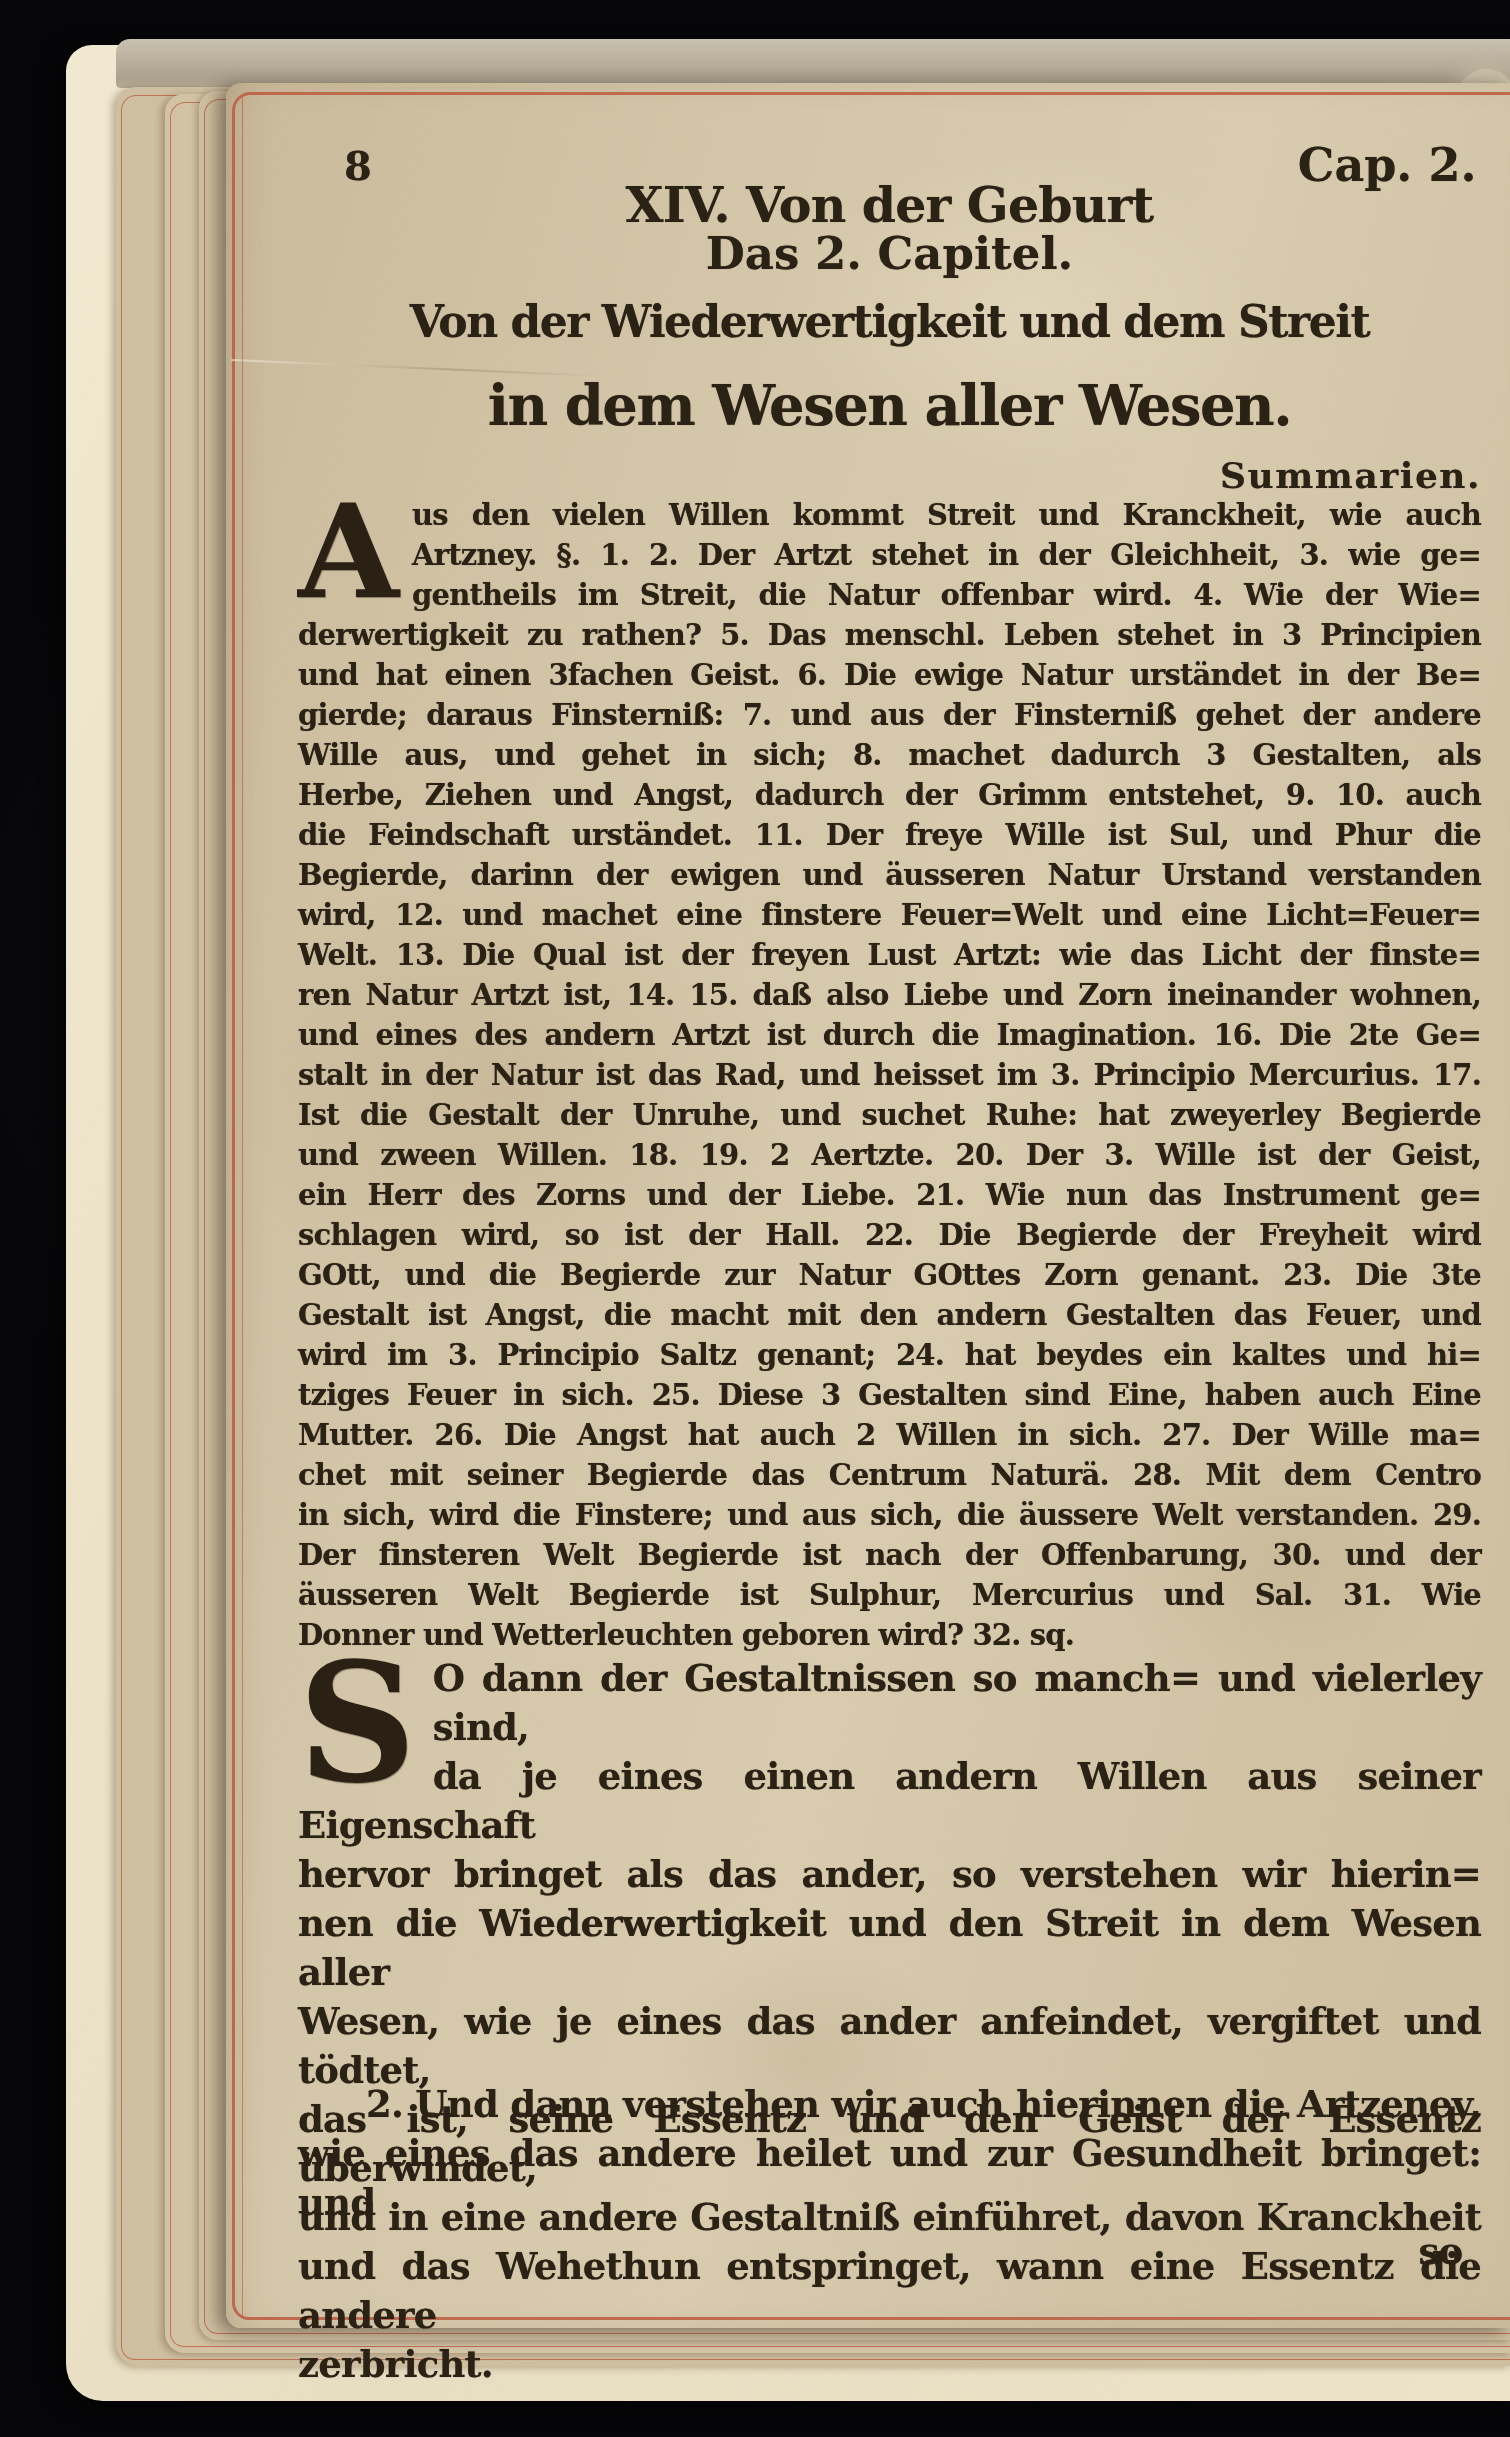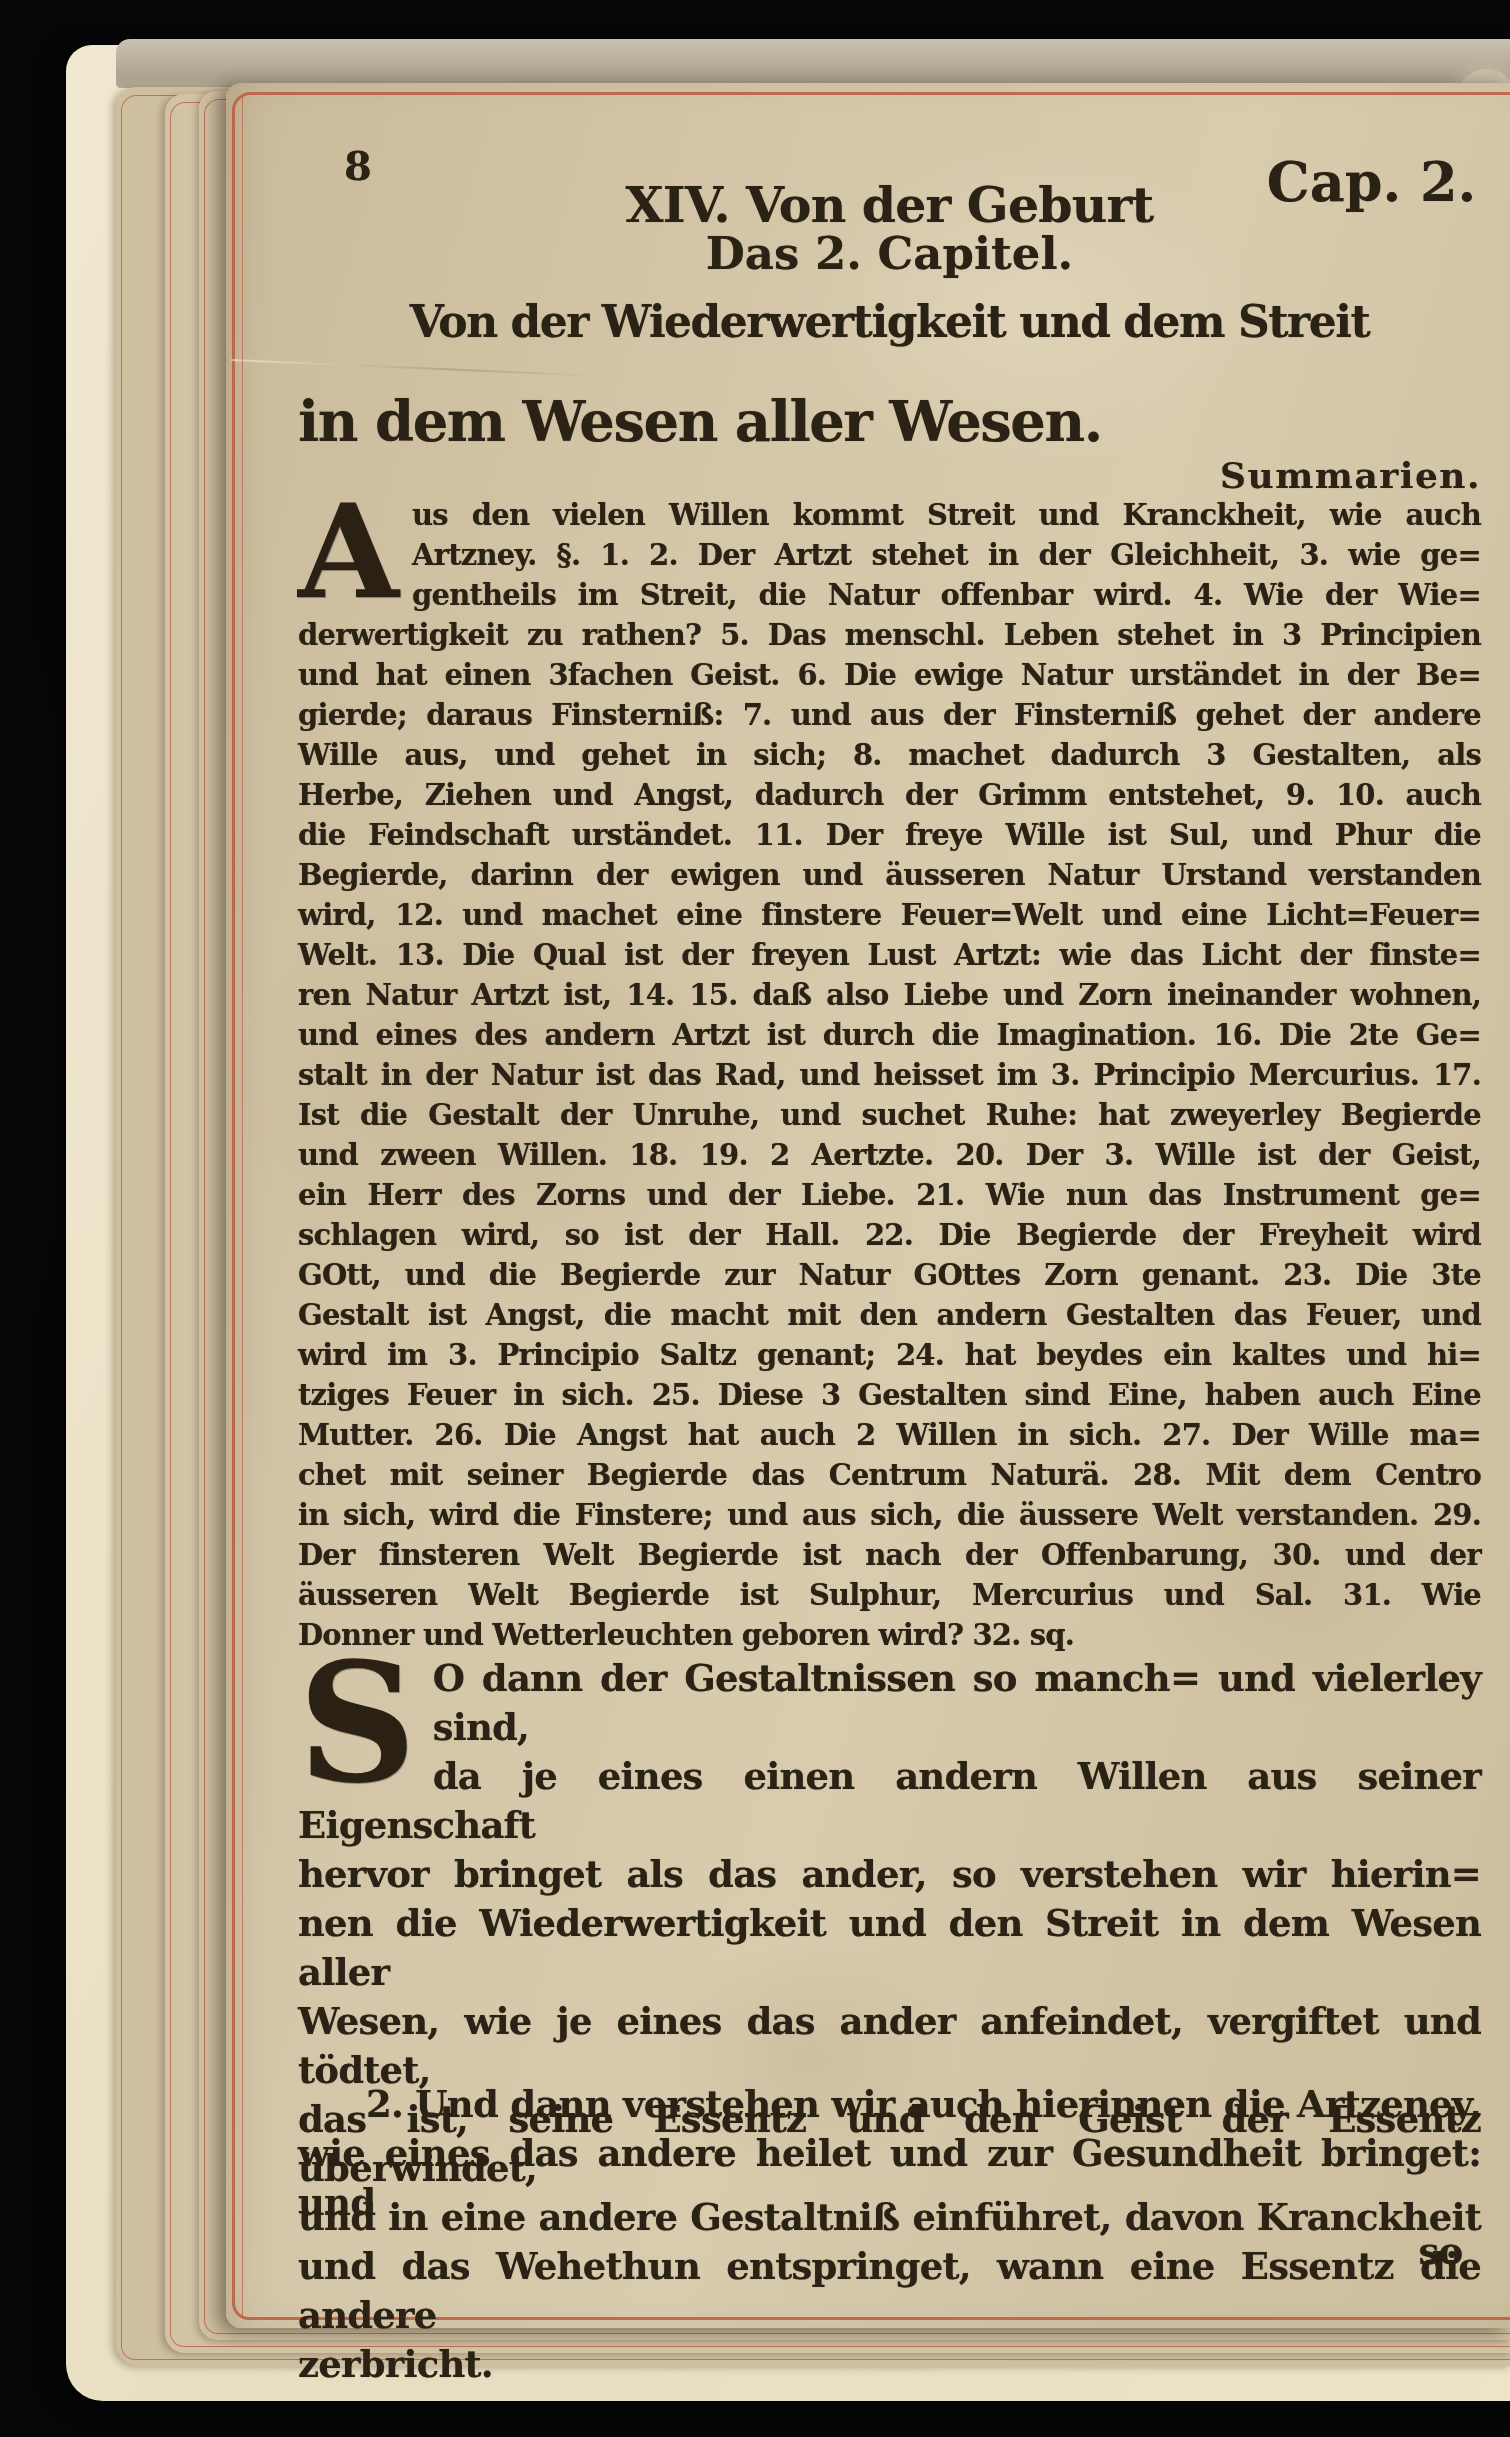--- a/index.html
+++ b/index.html
@@ -59,24 +59,24 @@
     position:absolute;left:4.6px;top:284px;width:371px;height:2.3px;
     background:linear-gradient(90deg, rgba(250,245,230,.55), rgba(120,100,70,.30) 60%, transparent);
     transform:rotate(2.5deg);
   }
   
   .txt{position:absolute;left:72px;width:1183px;color:#2b2216;
        text-shadow:0 0 0.8px rgba(43,32,18,.55);}
   .hdr-row{top:53px;height:65px;font-size:49px;font-weight:bold;}
   .pagenum{position:absolute;left:46px;top:6.2px;font-size:40px;font-weight:bold;}
   .runtitle{position:absolute;left:0;right:0;text-align:center;letter-spacing:-0.8px;margin-top:40px;}
-  .capref{position:absolute;right:4.6px;top:14px;font-size:54px;}
+  .capref{position:absolute;right:4.6px;top:2px;font-size:46px;}
   .chap-head{top:144px;text-align:center;font-size:45px;font-weight:bold;letter-spacing:0;}
   .title1{top:213px;text-align:center;font-size:44px;font-weight:bold;letter-spacing:-1.5px;}
-  .title2{top:289px;text-align:left;font-size:56px;font-weight:bold;letter-spacing:-1.5px;margin-top:16px;}
+  .title2{top:289px;text-align:center;font-size:56px;font-weight:bold;letter-spacing:-1.5px;}
   .sum-head{top:363px;text-align:right;font-size:36px;font-weight:bold;letter-spacing:1.5px;margin-top:8px;}
   .para{font-weight:bold;}
   .summary{top:412px;font-size:29px;line-height:40px;letter-spacing:-0.8px;}
   .body1{top:1571px;font-size:37px;line-height:49px;letter-spacing:-0.8px;}
   .body2{top:1997px;font-size:37px;line-height:49px;letter-spacing:-0.8px;}
   .tline{text-align:justify;text-align-last:justify;}
   .short-last .tline:last-child{text-align-last:left;}
   .indent-first .tline:first-child{text-indent:68px;}
   .dropcap{
     float:left;font-weight:bold;color:#2a2013;

